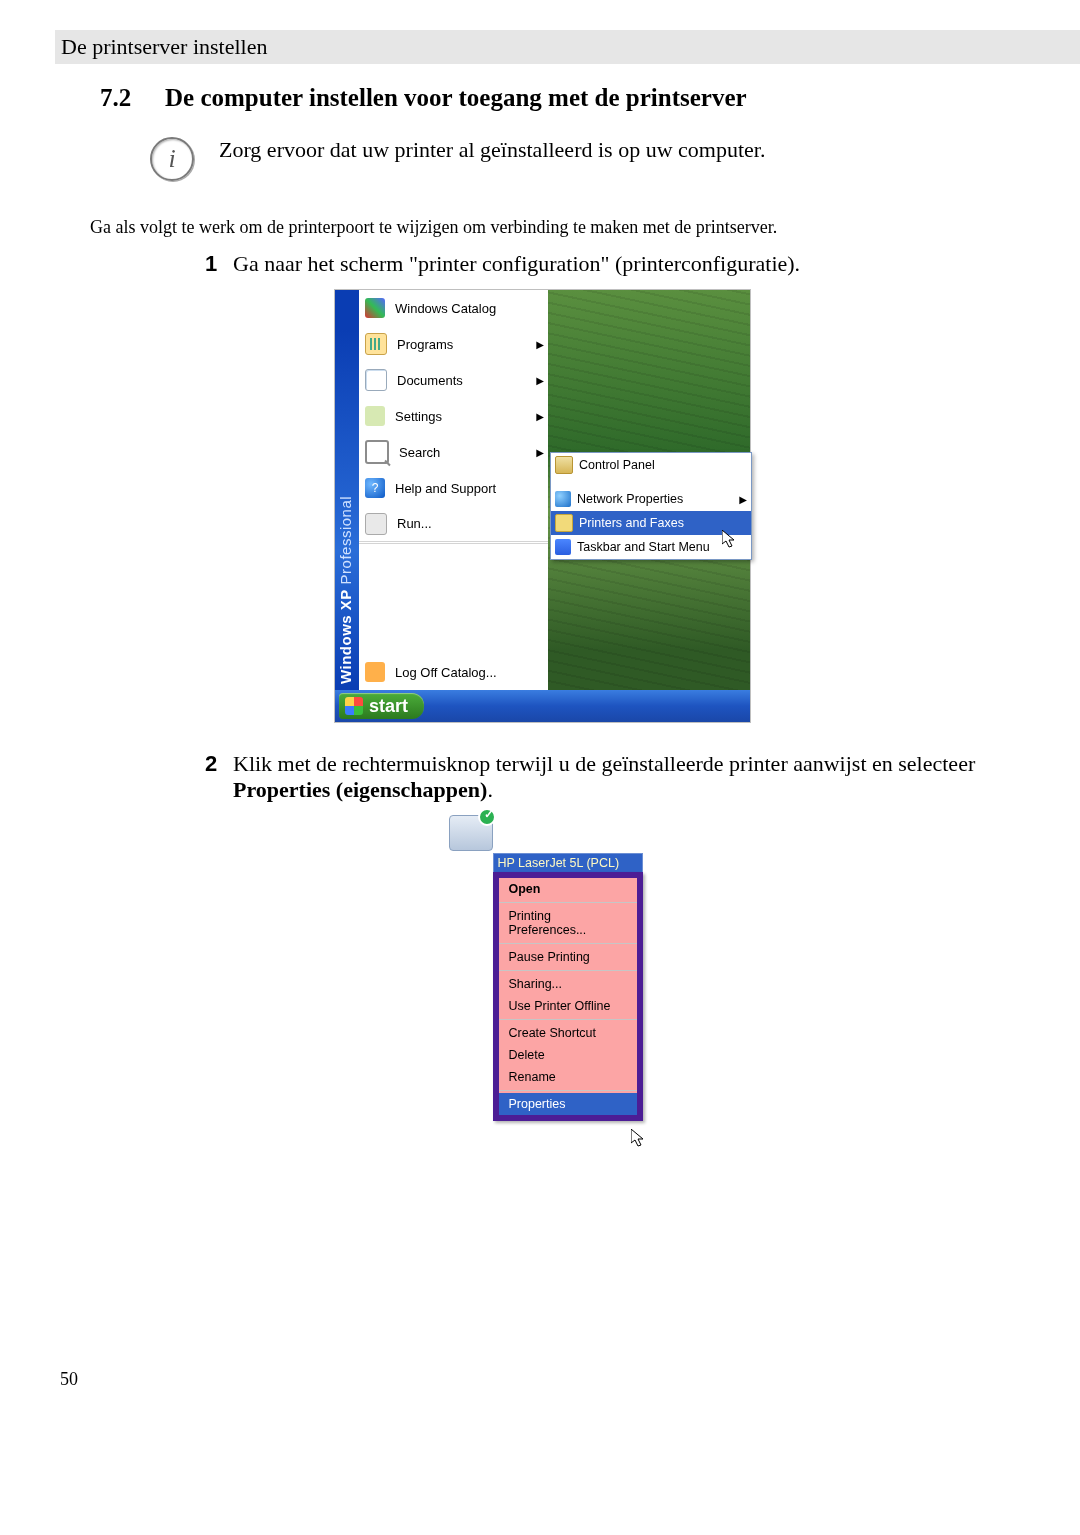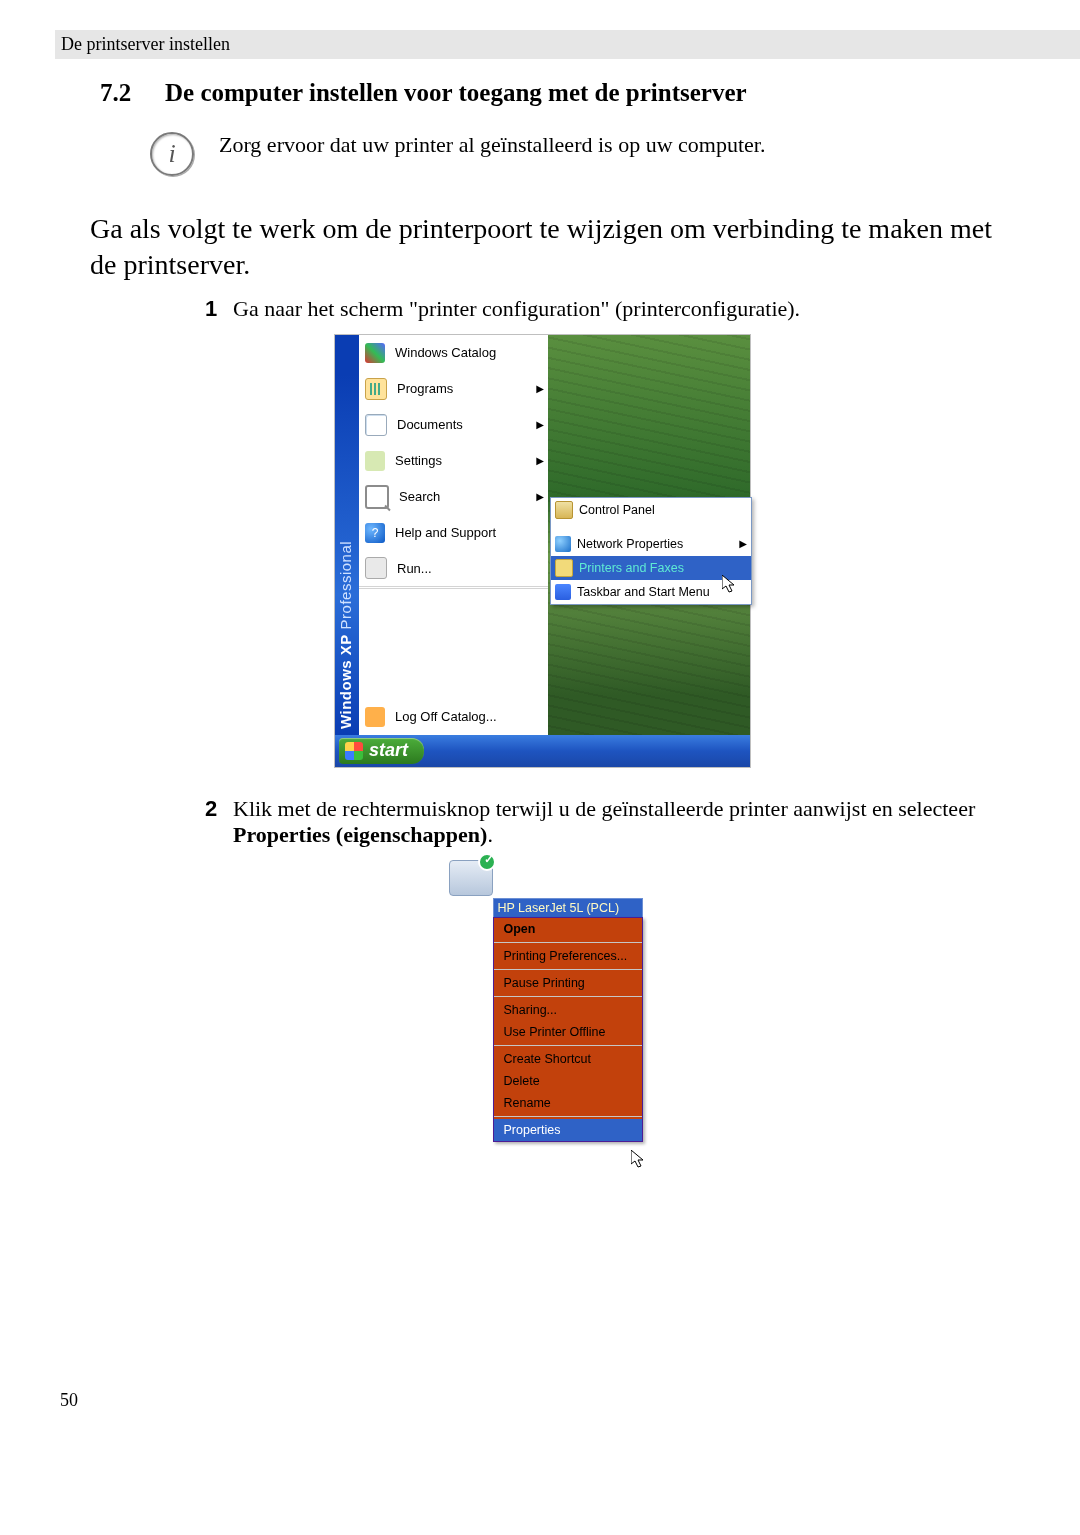--- a/index.html
+++ b/index.html
@@ -6,21 +6,21 @@
     margin: 0;
     background: #fff;
     font-family: "Times New Roman", Times, serif;
     color: #000;
     width: 1080px;
     box-sizing: border-box;
     padding: 0 55px 40px 60px;
   }
   .header-bar {
     background: #e6e6e6;
-    font-size: 18px;
+    font-size: 22px;
     padding: 4px 6px;
     margin: 30px -55px 4px -5px;
   }
   .section-title {
     display: flex;
     align-items: baseline;
     font-weight: bold;
     font-size: 25px;
     margin: 20px 0 25px 40px;
   }
@@ -30,21 +30,21 @@
     align-items: flex-start;
     margin: 0 0 35px 90px;
     font-size: 22px;
   }
   .note-icon {
     width: 40px; height: 40px; border: 2px solid #7a7a7a; border-radius: 50%;
     margin-right: 25px; flex: 0 0 40px; display:flex; align-items:center; justify-content:center;
     font-family: Georgia, serif; font-style: italic; font-size:26px; color:#555;
     box-shadow: 1px 1px 2px rgba(0,0,0,0.3) inset, 1px 1px 0 #aaa;
   }
-  .body-text { font-size: 28px; margin: 0 0 12px 30px; line-height: 1.3; }
+  .body-text { font-size: 18px; margin: 0 0 12px 30px; line-height: 1.3; }
   .step {
     display: flex;
     font-size: 22px;
     margin: 6px 0 12px 145px;
   }
   .step .num {
     font-family: Arial, Helvetica, sans-serif;
     font-weight: bold;
     width: 28px; flex: 0 0 28px;
   }
@@ -117,39 +117,39 @@
       repeating-linear-gradient(12deg, rgba(0,0,0,0) 0 8px, rgba(0,0,0,0.08) 8px 10px),
       linear-gradient(#5a8f3f,#2f6a2a 40%,#6a9a4a 55%,#2f5a25 90%);
   }
   .xp-sub {
     position:absolute; left:2px; top:162px; width:200px;
     background:#fff;border:1px solid #7a98c4;
     box-shadow:2px 2px 4px rgba(0,0,0,0.3);
     font-size:12.5px;
   }
   .xp-sub .row{display:flex;align-items:center;height:24px;padding:0 4px;}
-  .xp-sub .row.hl{background:#2f62c6;color:#5eead4;}
+  .xp-sub .row.hl{background:#2f62c6;color:#ffffff;}
   .xp-sub .row .si{width:16px;height:16px;margin-right:6px;border-radius:2px;}
   .si-cp{background:linear-gradient(#efe0a3,#d7b657);border:1px solid #b89433;}
   .si-net{background:radial-gradient(circle at 30% 30%,#8fd0ff,#1b6fc9);border-radius:50%;}
   .si-prn{background:#f2da7a;border:1px solid #c6a63c;}
   .si-task{background:linear-gradient(#4b86ff,#2a5fe0);}
   .xp-sub .row .arr{margin-left:auto;font-size:10px;}
 
   .xp-taskbar{
     height: 32px;
     background:linear-gradient(#3a7de0,#1e54c0 50%,#1a47a8);
     display:flex;align-items:center;
     padding-left:4px;
   }
   .xp-start{
     height:26px;display:flex;align-items:center;
     background:linear-gradient(#4cad3b,#2c7a1e);
     border-radius:4px 12px 12px 4px;
-    color:#fff;font-weight:bold;font-style:italic;
+    color:#fff;font-weight:bold;
     padding:0 16px 0 6px;font-size:18px;
     box-shadow:inset 0 1px 1px rgba(255,255,255,0.4);
   }
   .xp-start .flag{width:18px;height:18px;margin-right:6px;background:
     conic-gradient(#ff4b3e 0 90deg,#3bbf3b 90deg 180deg,#3b7bff 180deg 270deg,#ffd24a 270deg 360deg);
     border-radius:3px;}
 
   
   .ctx-shot{
     width:200px;margin:10px auto 0 auto;position:relative;
@@ -161,21 +161,21 @@
     border:1px solid #8aa1c0;border-radius:4px;position:relative;margin-left:6px;
   }
   .printer-ic::before{content:"";position:absolute;width:14px;height:14px;right:-4px;top:-8px;
     background:#2bb152;border-radius:50%;border:2px solid #fff;}
   .printer-ic::after{content:"✓";position:absolute;right:-2px;top:-8px;color:#fff;font-size:11px;font-weight:bold;}
   .ctx-title{
     background:#2f62c6;color:#fef9c3;padding:2px 4px;
     border:1px solid #6c8fd4;margin:2px 0 0 50px;border-bottom:none;
   }
   .ctx-menu{
-    margin-left:50px;background:#c2410c;border:1px solid #4c1d95;
+    margin-left:50px;background:#fca5a5;border:6px solid #4c1d95;
     box-shadow:2px 2px 3px rgba(0,0,0,0.3);
   }
   .ctx-menu .mi{padding:4px 10px;}
   .ctx-menu .mi.bold{font-weight:bold;}
   .ctx-menu .mi.hl{background:#2f62c6;color:#fff;}
   .ctx-menu hr{border:none;border-top:1px solid #c6c6c6;margin:2px 0;}
   .ctx-cursor{position:absolute;right:-4px;bottom:0;}
   .ctx-cursor svg{display:block}
 
   .page-num{font-size:18px;margin-top:220px;}

